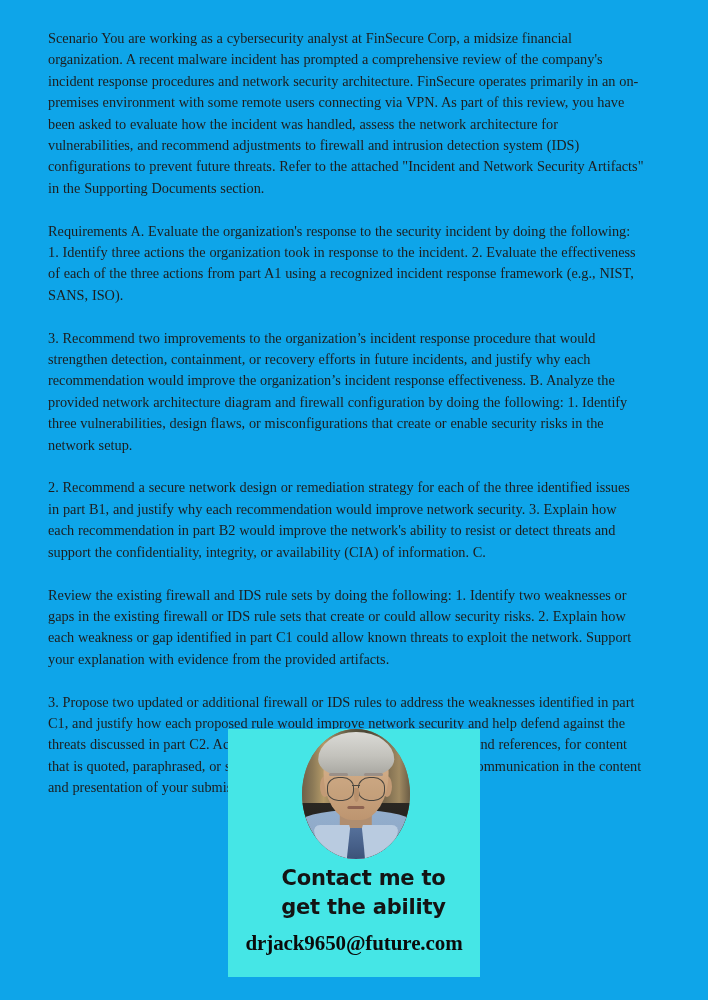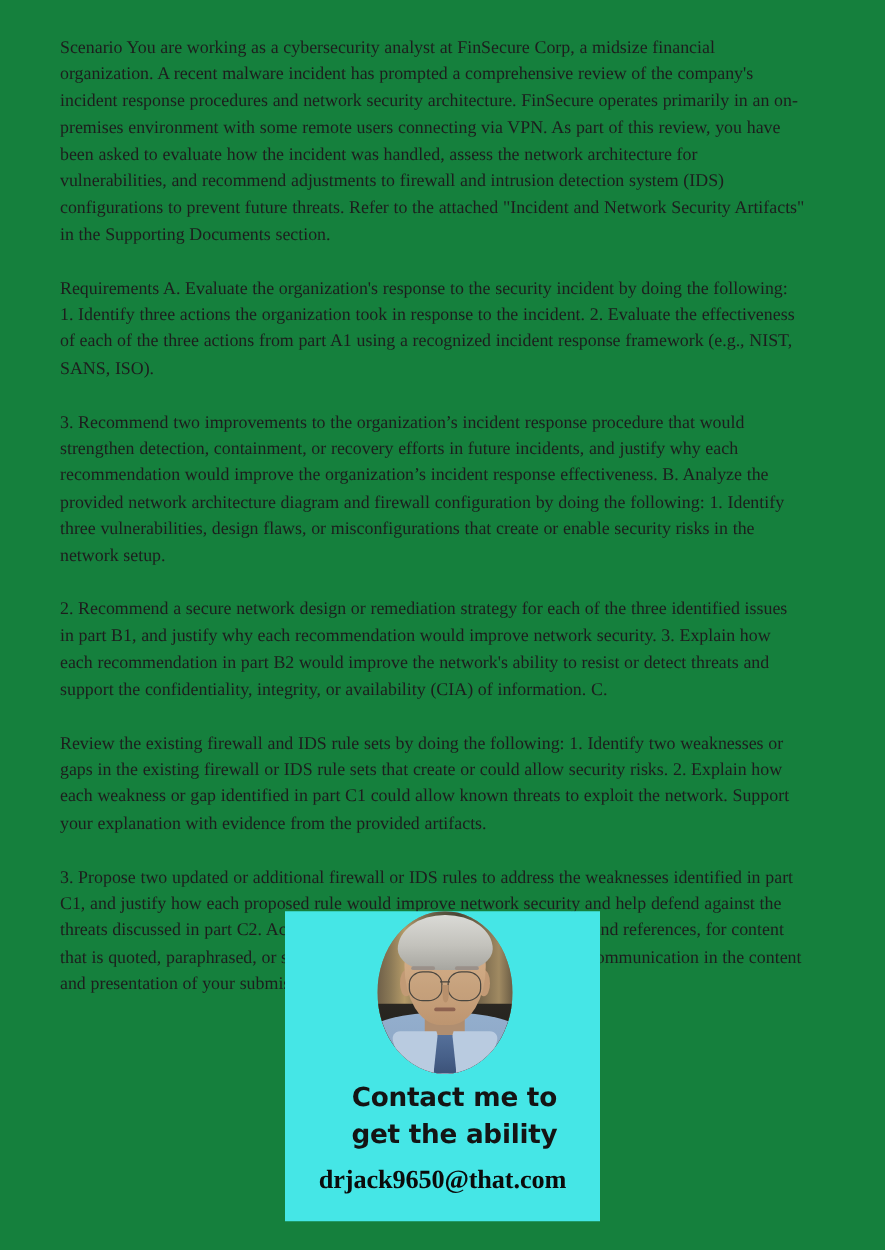--- a/index.html
+++ b/index.html
@@ -15,21 +15,21 @@
     font-family: "Liberation Serif", "DejaVu Serif", serif;
     color: #1a1a1a;
   }
 
   #page {
     position: absolute;
     left: 0;
     top: 0;
     width: 708px;
     height: 1000px;
-    background: #15803d;
+    background: #0ea5e9;
   }
 
   #doc-body {
     position: absolute;
     left: 48px;
     top: 28px;
     width: 596px;
   }
 
   .para {
@@ -255,18 +255,18 @@
       <div class="ph-glass-l"></div>
       <div class="ph-glass-r"></div>
       <div class="ph-bridge"></div>
       <div class="ph-nose"></div>
       <div class="ph-mouth"></div>
     </div>
 
     <div id="card-lines">
       <div class="card-line">Contact me to</div>
       <div class="card-line">get the ability</div>
-      <div id="card-email">drjack9650@that.com</div>
+      <div id="card-email">drjack9650@future.com</div>
     </div>
 
   </div>
 
 </div>
 
 </body></html>

